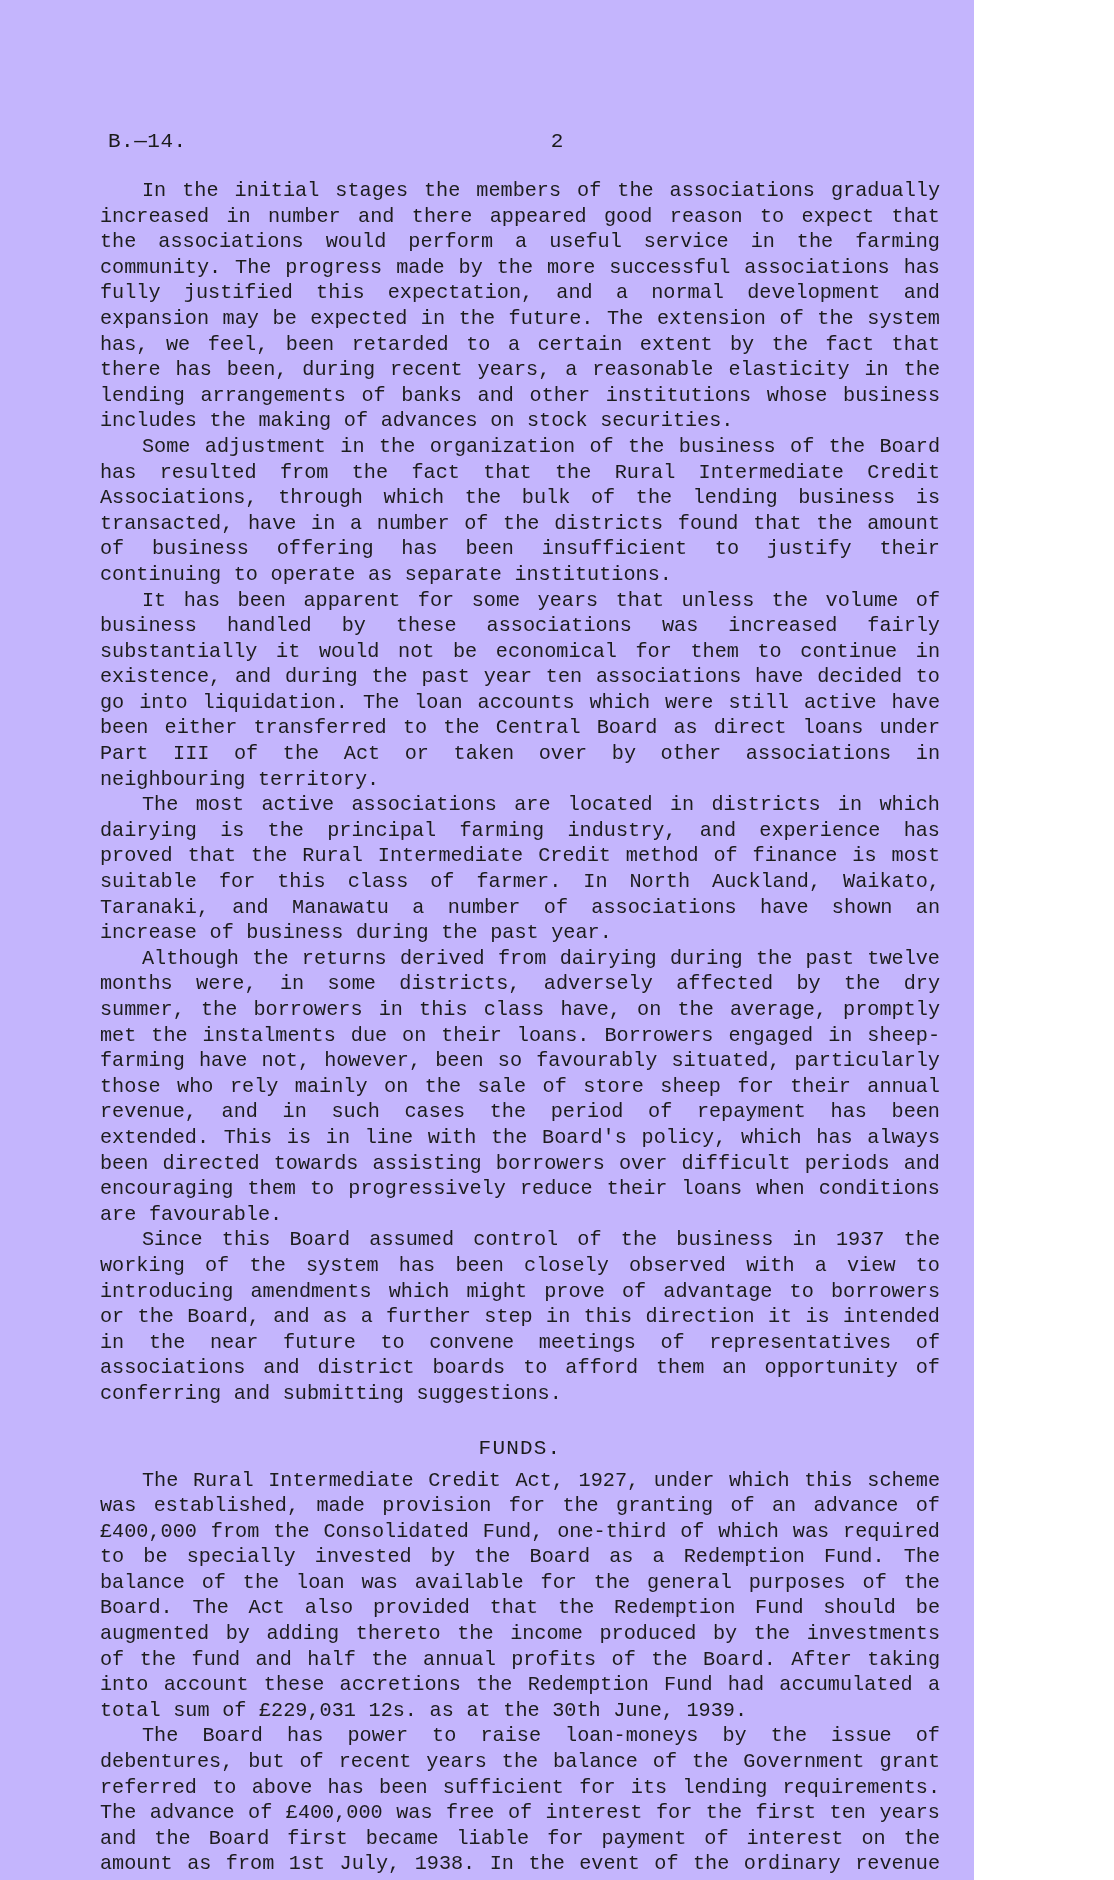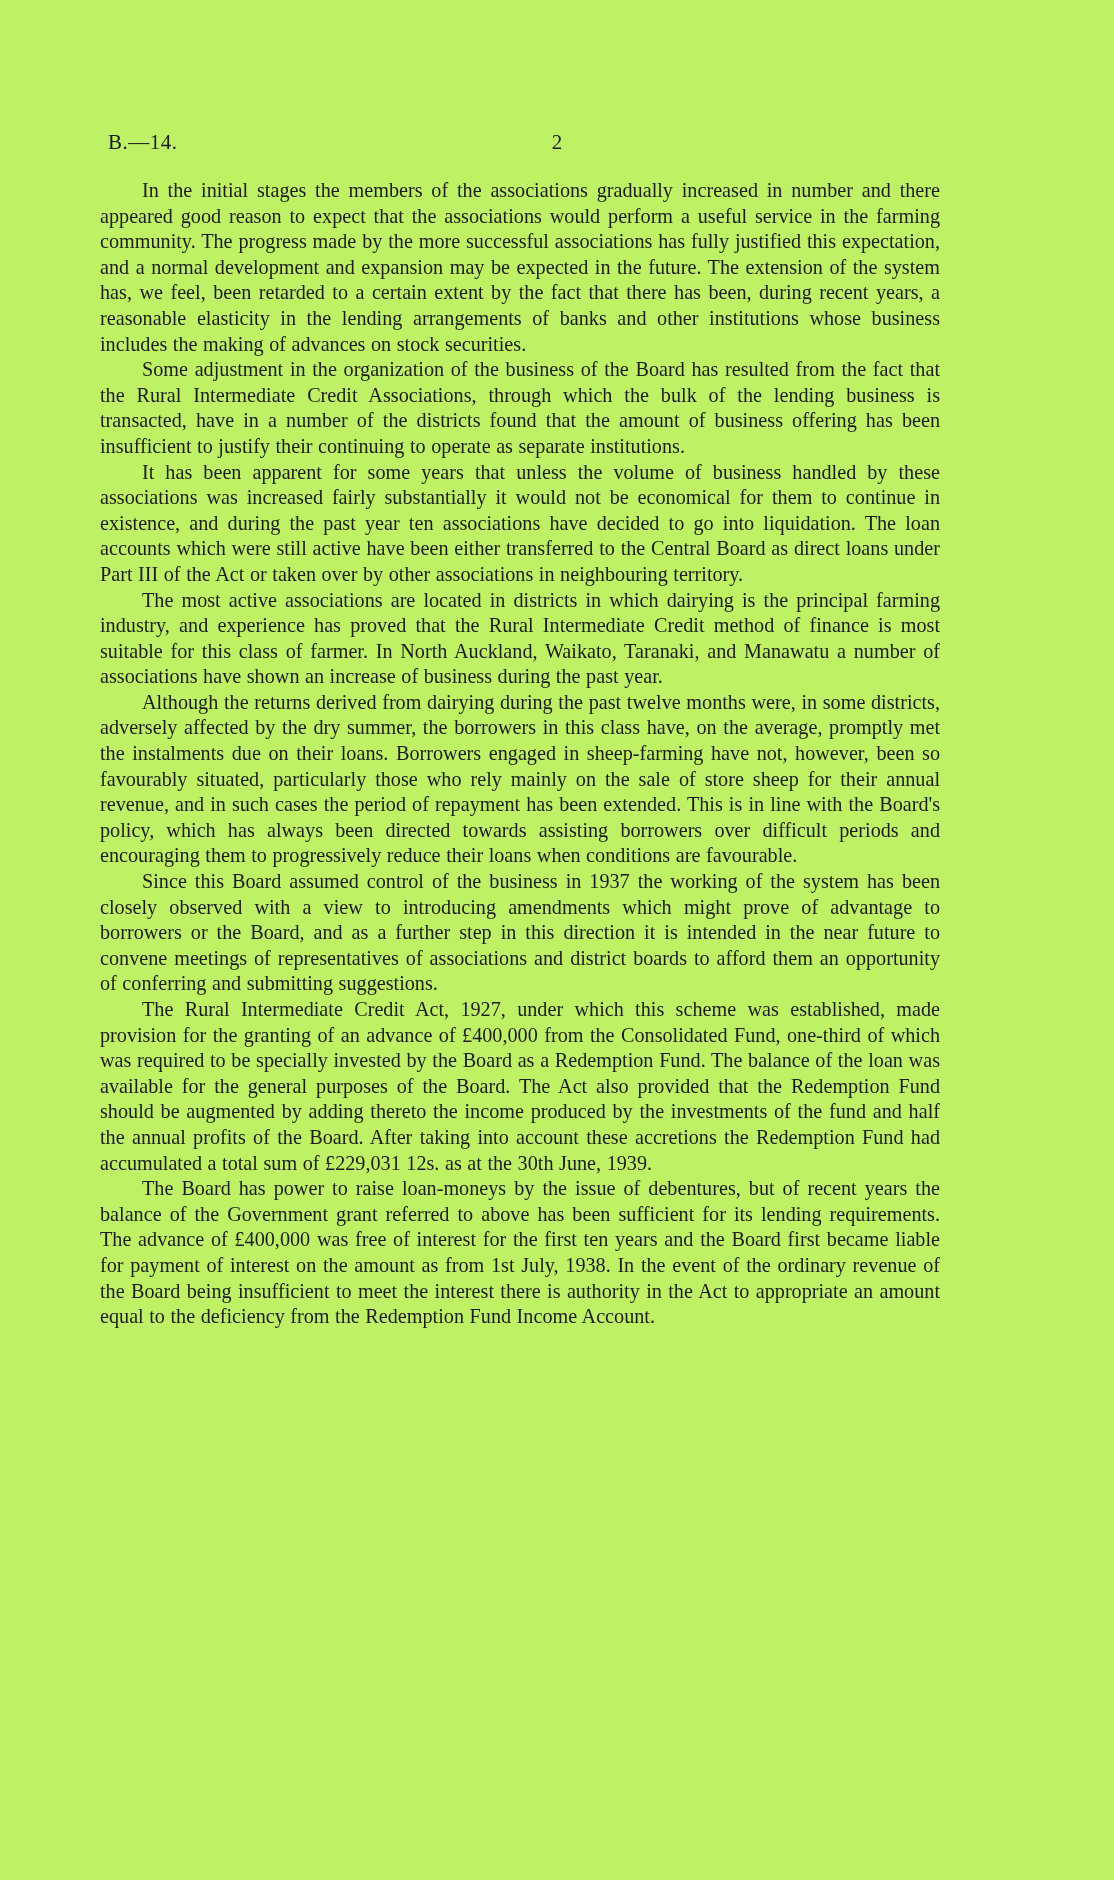--- a/index.html
+++ b/index.html
@@ -12,23 +12,24 @@
     height: 1880px;
     font-family: "Liberation Serif", serif;
     color: #1a1a1a;
     position: relative;
     overflow: hidden;
   }
   .page {
     position: absolute;
     top: 0;
     left: 0;
-    width: 1114px;
+    width: 974px;
     height: 1880px;
-    background: #bef264;
+    background: #c4b5fd;
+    font-family: Liberation Mono, monospace;
   }
   .page-header {
     position: absolute;
     top: 130px;
     left: 0;
     width: 1114px;
     height: 26px;
   }
   .hdr-left {
     position: absolute;
@@ -81,18 +82,19 @@
   </div>
 
   <div class="body-col">
     <p class="para">In the initial stages the members of the associations gradually increased in number and there appeared good reason to expect that the associations would perform a useful service in the farming community. The progress made by the more successful associations has fully justified this expectation, and a normal development and expansion may be expected in the future. The extension of the system has, we feel, been retarded to a certain extent by the fact that there has been, during recent years, a reasonable elasticity in the lending arrangements of banks and other institutions whose business includes the making of advances on stock securities.</p>
     <p class="para">Some adjustment in the organization of the business of the Board has resulted from the fact that the Rural Intermediate Credit Associations, through which the bulk of the lending business is transacted, have in a number of the districts found that the amount of business offering has been insufficient to justify their continuing to operate as separate institutions.</p>
     <p class="para">It has been apparent for some years that unless the volume of business handled by these associations was increased fairly substantially it would not be economical for them to continue in existence, and during the past year ten associations have decided to go into liquidation. The loan accounts which were still active have been either transferred to the Central Board as direct loans under Part III of the Act or taken over by other associations in neighbouring territory.</p>
     <p class="para">The most active associations are located in districts in which dairying is the principal farming industry, and experience has proved that the Rural Intermediate Credit method of finance is most suitable for this class of farmer. In North Auckland, Waikato, Taranaki, and Manawatu a number of associations have shown an increase of business during the past year.</p>
     <p class="para">Although the returns derived from dairying during the past twelve months were, in some districts, adversely affected by the dry summer, the borrowers in this class have, on the average, promptly met the instalments due on their loans. Borrowers engaged in sheep-farming have not, however, been so favourably situated, particularly those who rely mainly on the sale of store sheep for their annual revenue, and in such cases the period of repayment has been extended. This is in line with the Board's policy, which has always been directed towards assisting borrowers over difficult periods and encouraging them to progressively reduce their loans when conditions are favourable.</p>
     <p class="para">Since this Board assumed control of the business in 1937 the working of the system has been closely observed with a view to introducing amendments which might prove of advantage to borrowers or the Board, and as a further step in this direction it is intended in the near future to convene meetings of representatives of associations and district boards to afford them an opportunity of conferring and submitting suggestions.</p>
 
+    <div class="section-title">FUNDS.</div>
 
     <p class="para">The Rural Intermediate Credit Act, 1927, under which this scheme was established, made provision for the granting of an advance of £400,000 from the Consolidated Fund, one-third of which was required to be specially invested by the Board as a Redemption Fund. The balance of the loan was available for the general purposes of the Board. The Act also provided that the Redemption Fund should be augmented by adding thereto the income produced by the investments of the fund and half the annual profits of the Board. After taking into account these accretions the Redemption Fund had accumulated a total sum of £229,031 12s. as at the 30th June, 1939.</p>
     <p class="para">The Board has power to raise loan-moneys by the issue of debentures, but of recent years the balance of the Government grant referred to above has been sufficient for its lending requirements. The advance of £400,000 was free of interest for the first ten years and the Board first became liable for payment of interest on the amount as from 1st July, 1938. In the event of the ordinary revenue of the Board being insufficient to meet the interest there is authority in the Act to appropriate an amount equal to the deficiency from the Redemption Fund Income Account.</p>
   </div>
 
 </div>
 
 </body></html>

